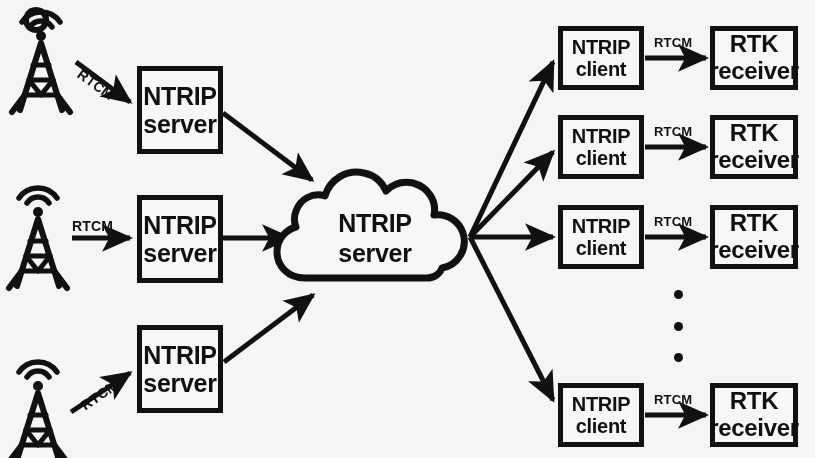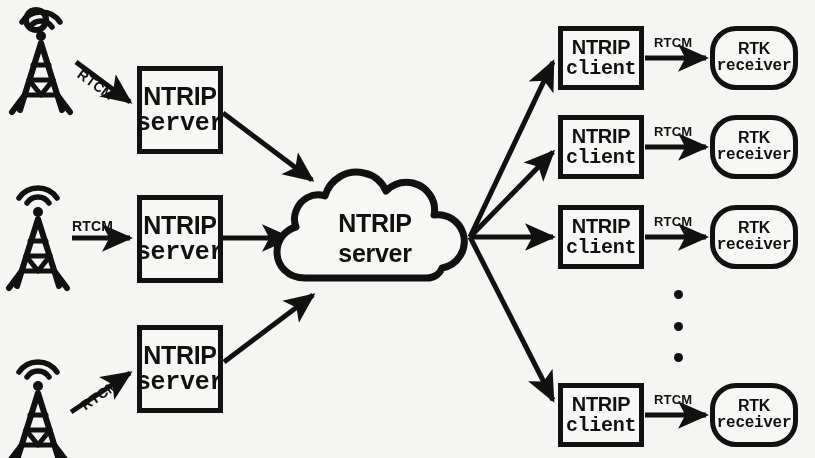--- a/index.html
+++ b/index.html
@@ -31,24 +31,24 @@
     flex-direction: column;
     align-items: center;
     justify-content: center;
     font-weight: bold;
     color: #111111;
     line-height: 1.12;
     text-align: center;
     letter-spacing: -0.3px;
   }
   .node-box .l1 { display: block; }
-  .node-box .l2 { display: block; font-family: Liberation Mono, monospace; }
+  .node-box .l2 { display: block; }
   .box-server { font-size: 25px; }
   .box-client { font-size: 20px; }
-  .box-rtk    { font-size: 16px; border-radius: 26px; }
+  .box-rtk    { font-size: 24px; }
   .cloud-label {
     position: absolute;
     display: flex;
     flex-direction: column;
     align-items: center;
     justify-content: center;
     font-weight: bold;
     font-size: 25px;
     color: #111111;
     line-height: 1.2;

